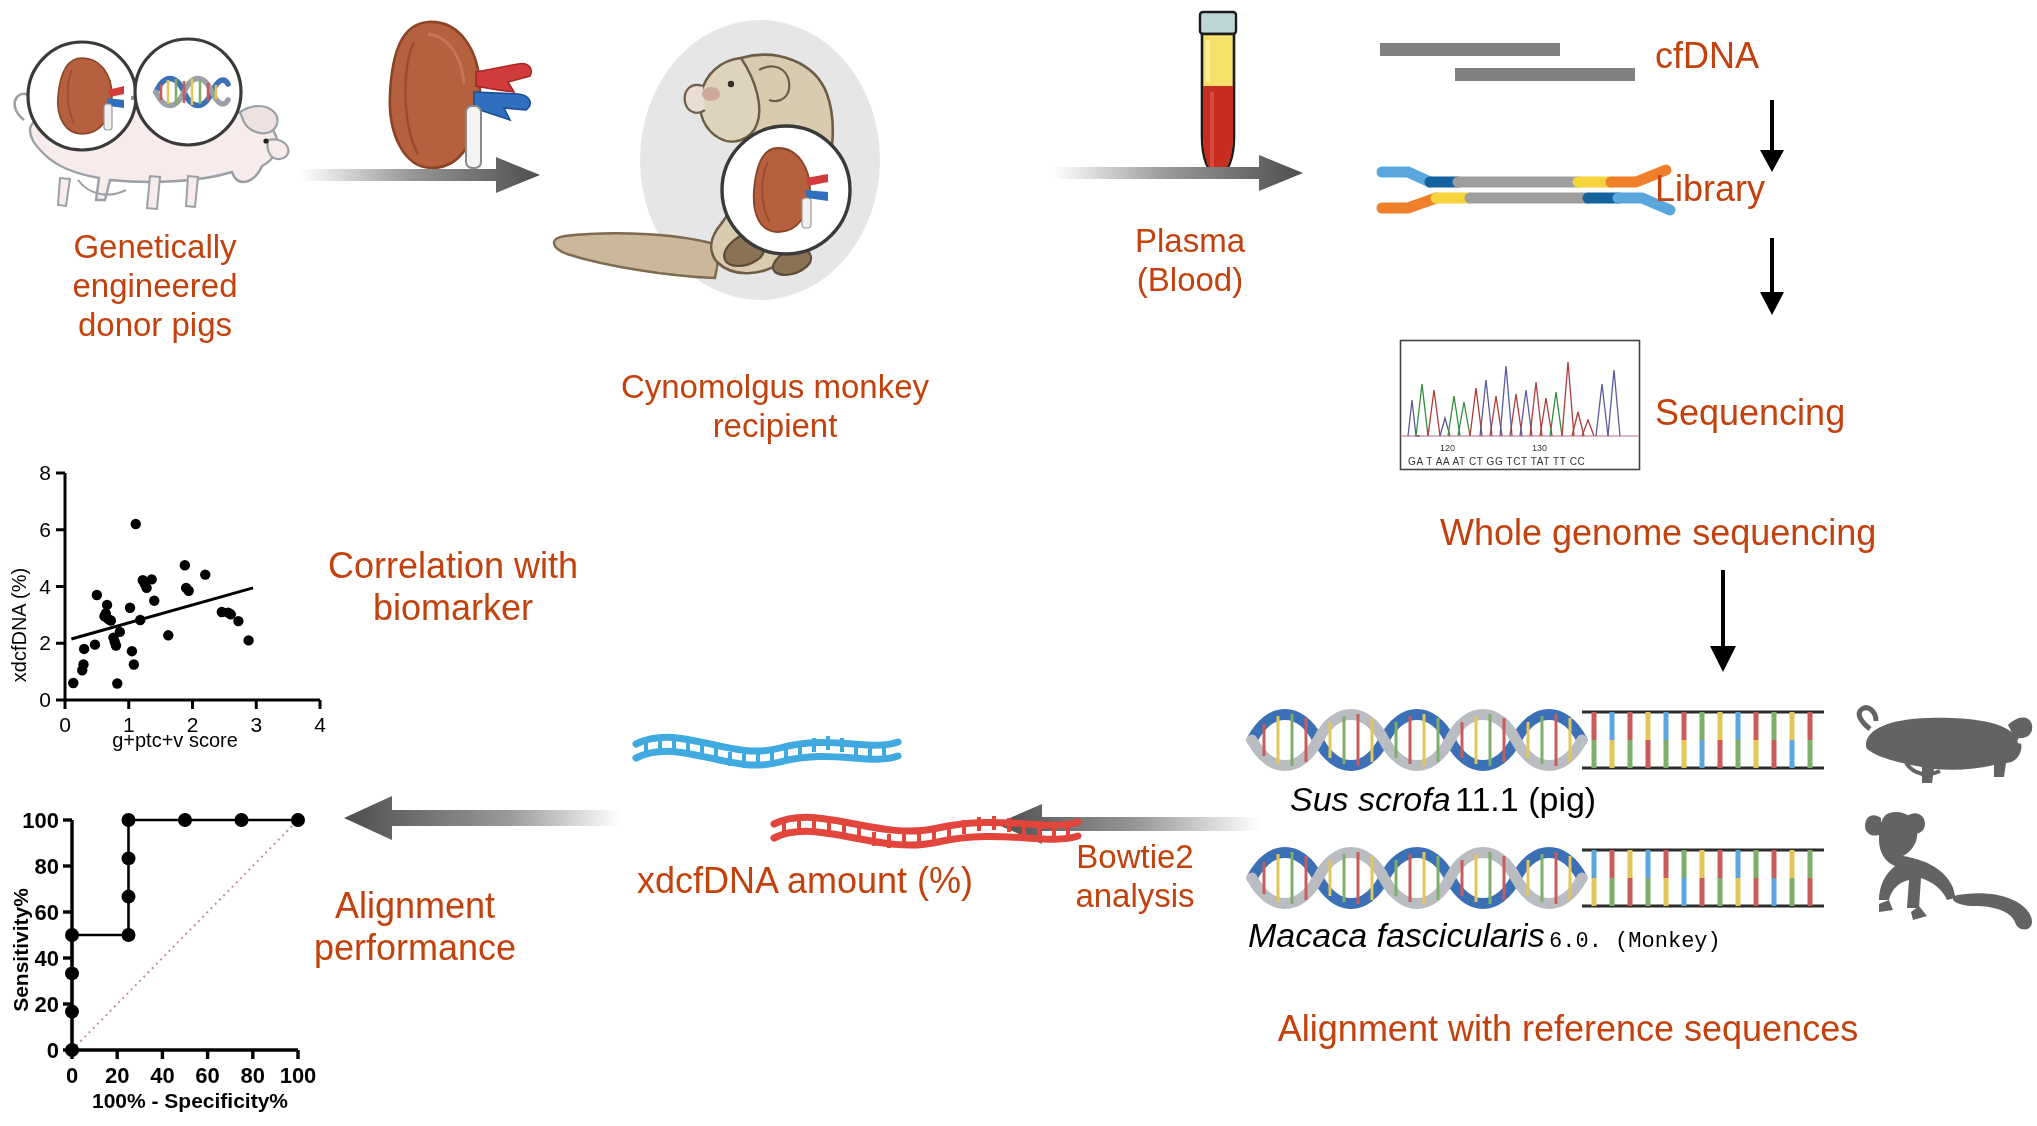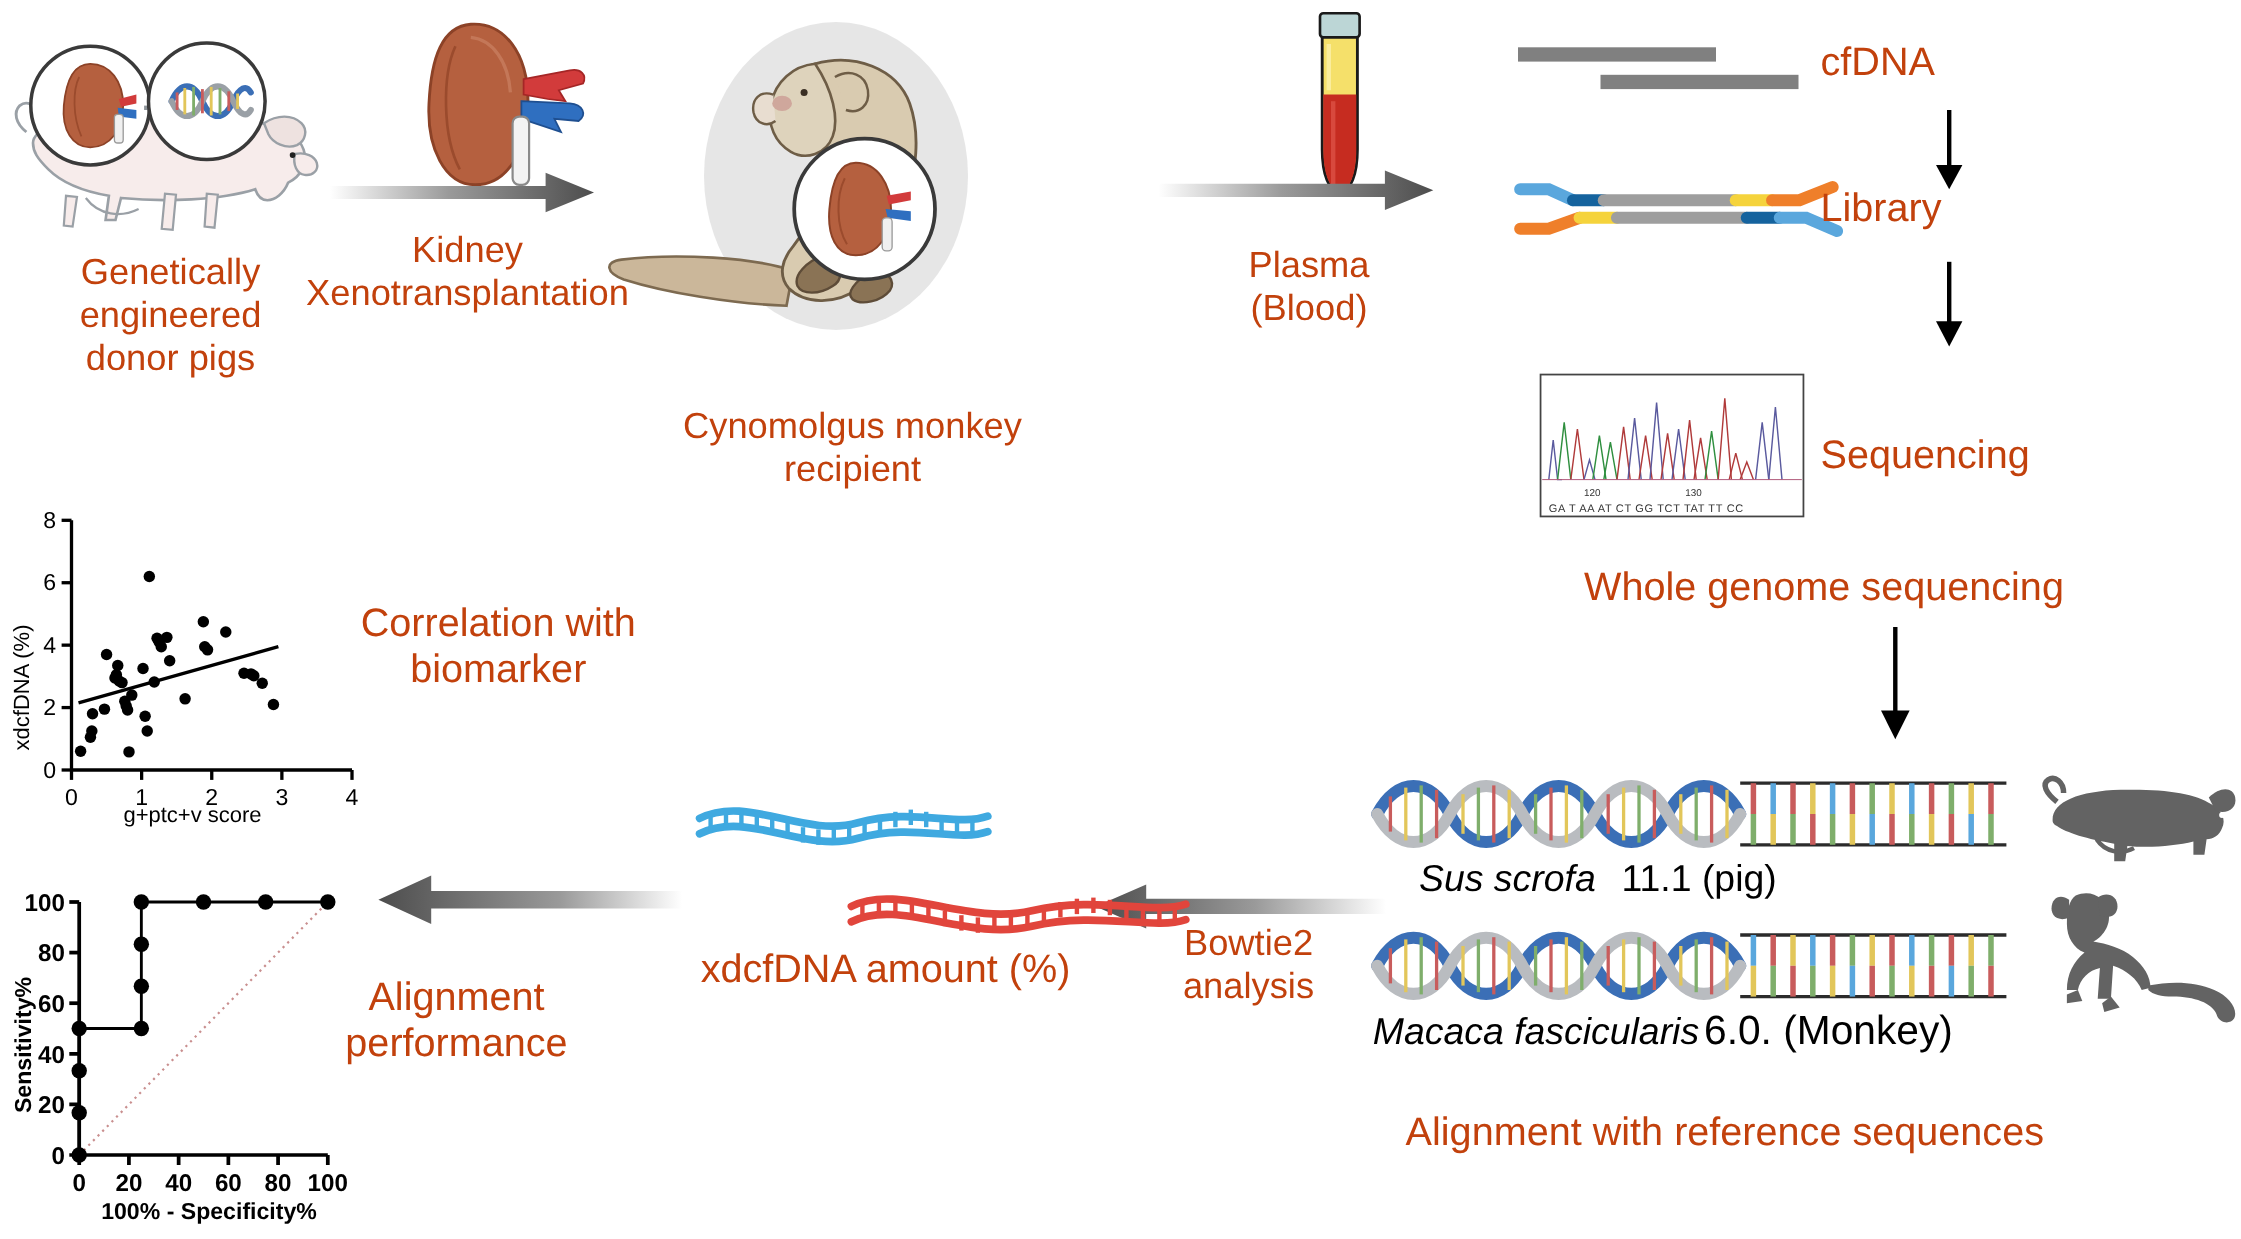--- a/index.html
+++ b/index.html
@@ -79,22 +79,20 @@
       <defs>
         <linearGradient id="gradR1" x1="0" y1="0" x2="1" y2="0">
           <stop offset="0%" stop-color="#ffffff"></stop>
           <stop offset="45%" stop-color="#9a9a9a"></stop>
           <stop offset="100%" stop-color="#4d4d4d"></stop>
         </linearGradient>
       </defs>
       <polygon points="0,19 196,19 196,7 240,25 196,43 196,31 0,31" fill="url(#gradR1)"></polygon>
     </svg>
   </div>
-  <div class="lbl" style="left:270px;top:208px;width:310px;font-size:33px;">Kidney
-Xenotransplantation</div>
 
   <div class="abs" style="left:545px;top:10px;width:370px;height:290px;">
     <svg width="370" height="290" viewBox="0 0 370 290">
       <ellipse cx="215" cy="150" rx="120" ry="140" fill="#bdbdbd" opacity="0.38"></ellipse>
       <path d="M170 268 C120 266 60 256 22 244 C6 238 4 228 20 226 C70 220 140 224 176 236 Z" fill="#cbb79a" stroke="#7d6a50" stroke-width="2.4"></path>
       <path d="M196 48 C232 38 270 52 282 84 C292 112 288 146 278 176 C268 208 256 236 236 252
                C214 268 186 266 172 252 C162 240 166 226 176 214 C190 196 200 172 202 146
                C204 120 192 96 176 84 C164 74 170 56 196 48 Z" fill="#d9cbb0" stroke="#6e5d46" stroke-width="2.6"></path>
       <path d="M196 48 C176 50 160 64 156 84 C152 104 160 120 174 128 C188 136 206 130 212 114
                C218 98 212 72 196 48 Z" fill="#ded3bc" stroke="#6e5d46" stroke-width="2.4"></path>
@@ -299,21 +297,21 @@
                C50 68 30 62 22 56 C18 54 18 52 18 50 Z" fill="#636363"></path>
       <path d="M160 30 C170 20 182 20 184 30 C186 40 176 46 166 42 Z" fill="#636363"></path>
       <path d="M22 34 C12 26 8 18 14 14 C20 10 28 16 28 26" fill="none" stroke="#636363" stroke-width="5"></path>
       <circle cx="172" cy="46" r="2.6" fill="#fff"></circle>
       <path d="M58 68 C66 80 80 82 92 76" fill="none" stroke="#636363" stroke-width="4"></path>
     </svg>
   </div>
 
   <div class="abs" style="left:1290px;top:780px;">
     <span style="font-size:34px;font-style:italic;">Sus scrofa</span>
-    <span style="font-size:34px;margin-left:19px;">11.1 (pig)</span>
+    <span style="font-size:34px;">11.1 (pig)</span>
   </div>
 
   <div class="abs" style="left:1248px;top:838px;width:580px;height:80px;">
     <svg width="580" height="80" viewBox="0 0 580 80">
       <g>
         <path d="M4 40 C22 6 52 6 70 40 C88 74 118 74 136 40 C154 6 184 6 202 40 C220 74 250 74 268 40 C286 6 316 6 334 40" fill="none" stroke="#3b6fb6" stroke-width="11" stroke-linecap="round"></path>
         <path d="M4 40 C22 74 52 74 70 40 C88 6 118 6 136 40 C154 74 184 74 202 40 C220 6 250 6 268 40 C286 74 316 74 334 40" fill="none" stroke="#b9bcc0" stroke-width="11" stroke-linecap="round"></path>
         <g stroke-width="3">
           <line x1="16" y1="24" x2="16" y2="56" stroke="#c85c5c"></line>
           <line x1="30" y1="16" x2="30" y2="64" stroke="#e2c65a"></line>
@@ -381,21 +379,21 @@
       <path d="M62 16 C70 10 80 14 80 24 C80 32 72 36 64 32 Z" fill="#636363"></path>
       <path d="M108 96 C128 92 150 92 168 100 C182 106 190 118 186 126 C182 132 172 130 170 122
                C166 112 150 106 130 106 C120 106 112 104 108 100 Z" fill="#636363"></path>
       <path d="M44 100 L34 104 L34 112 L48 110 Z" fill="#636363"></path>
       <path d="M74 106 L66 112 L68 120 L82 116 Z" fill="#636363"></path>
     </svg>
   </div>
 
   <div class="abs" style="left:1248px;top:916px;">
     <span style="font-size:34px;font-style:italic;">Macaca fascicularis</span>
-    <span style="font-size:37px;">6.0. (Monkey)</span>
+    <span style="font-size:22px;font-family:Liberation Mono, monospace;">6.0. (Monkey)</span>
   </div>
 
   <div class="lbl" style="left:1248px;top:1008px;width:640px;font-size:36px;text-align:center;">Alignment with reference sequences</div>
 
   <div class="abs" style="left:980px;top:798px;width:280px;height:52px;">
     <svg width="280" height="52" viewBox="0 0 280 52">
       <defs>
         <linearGradient id="gradL1" x1="1" y1="0" x2="0" y2="0">
           <stop offset="0%" stop-color="#ffffff"></stop>
           <stop offset="45%" stop-color="#9a9a9a"></stop>

